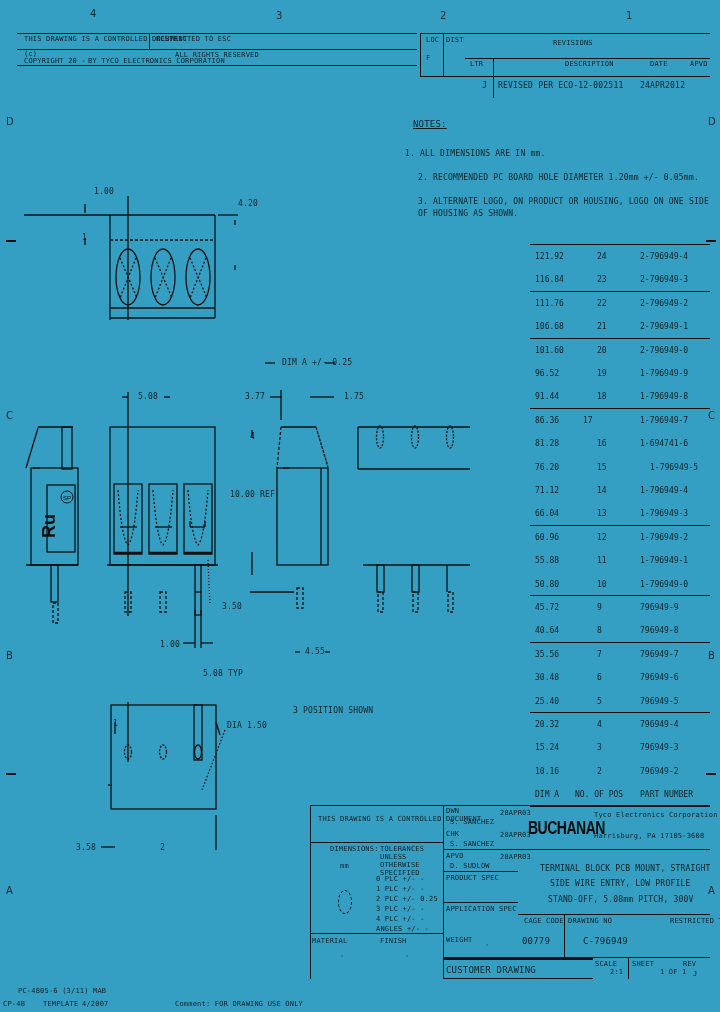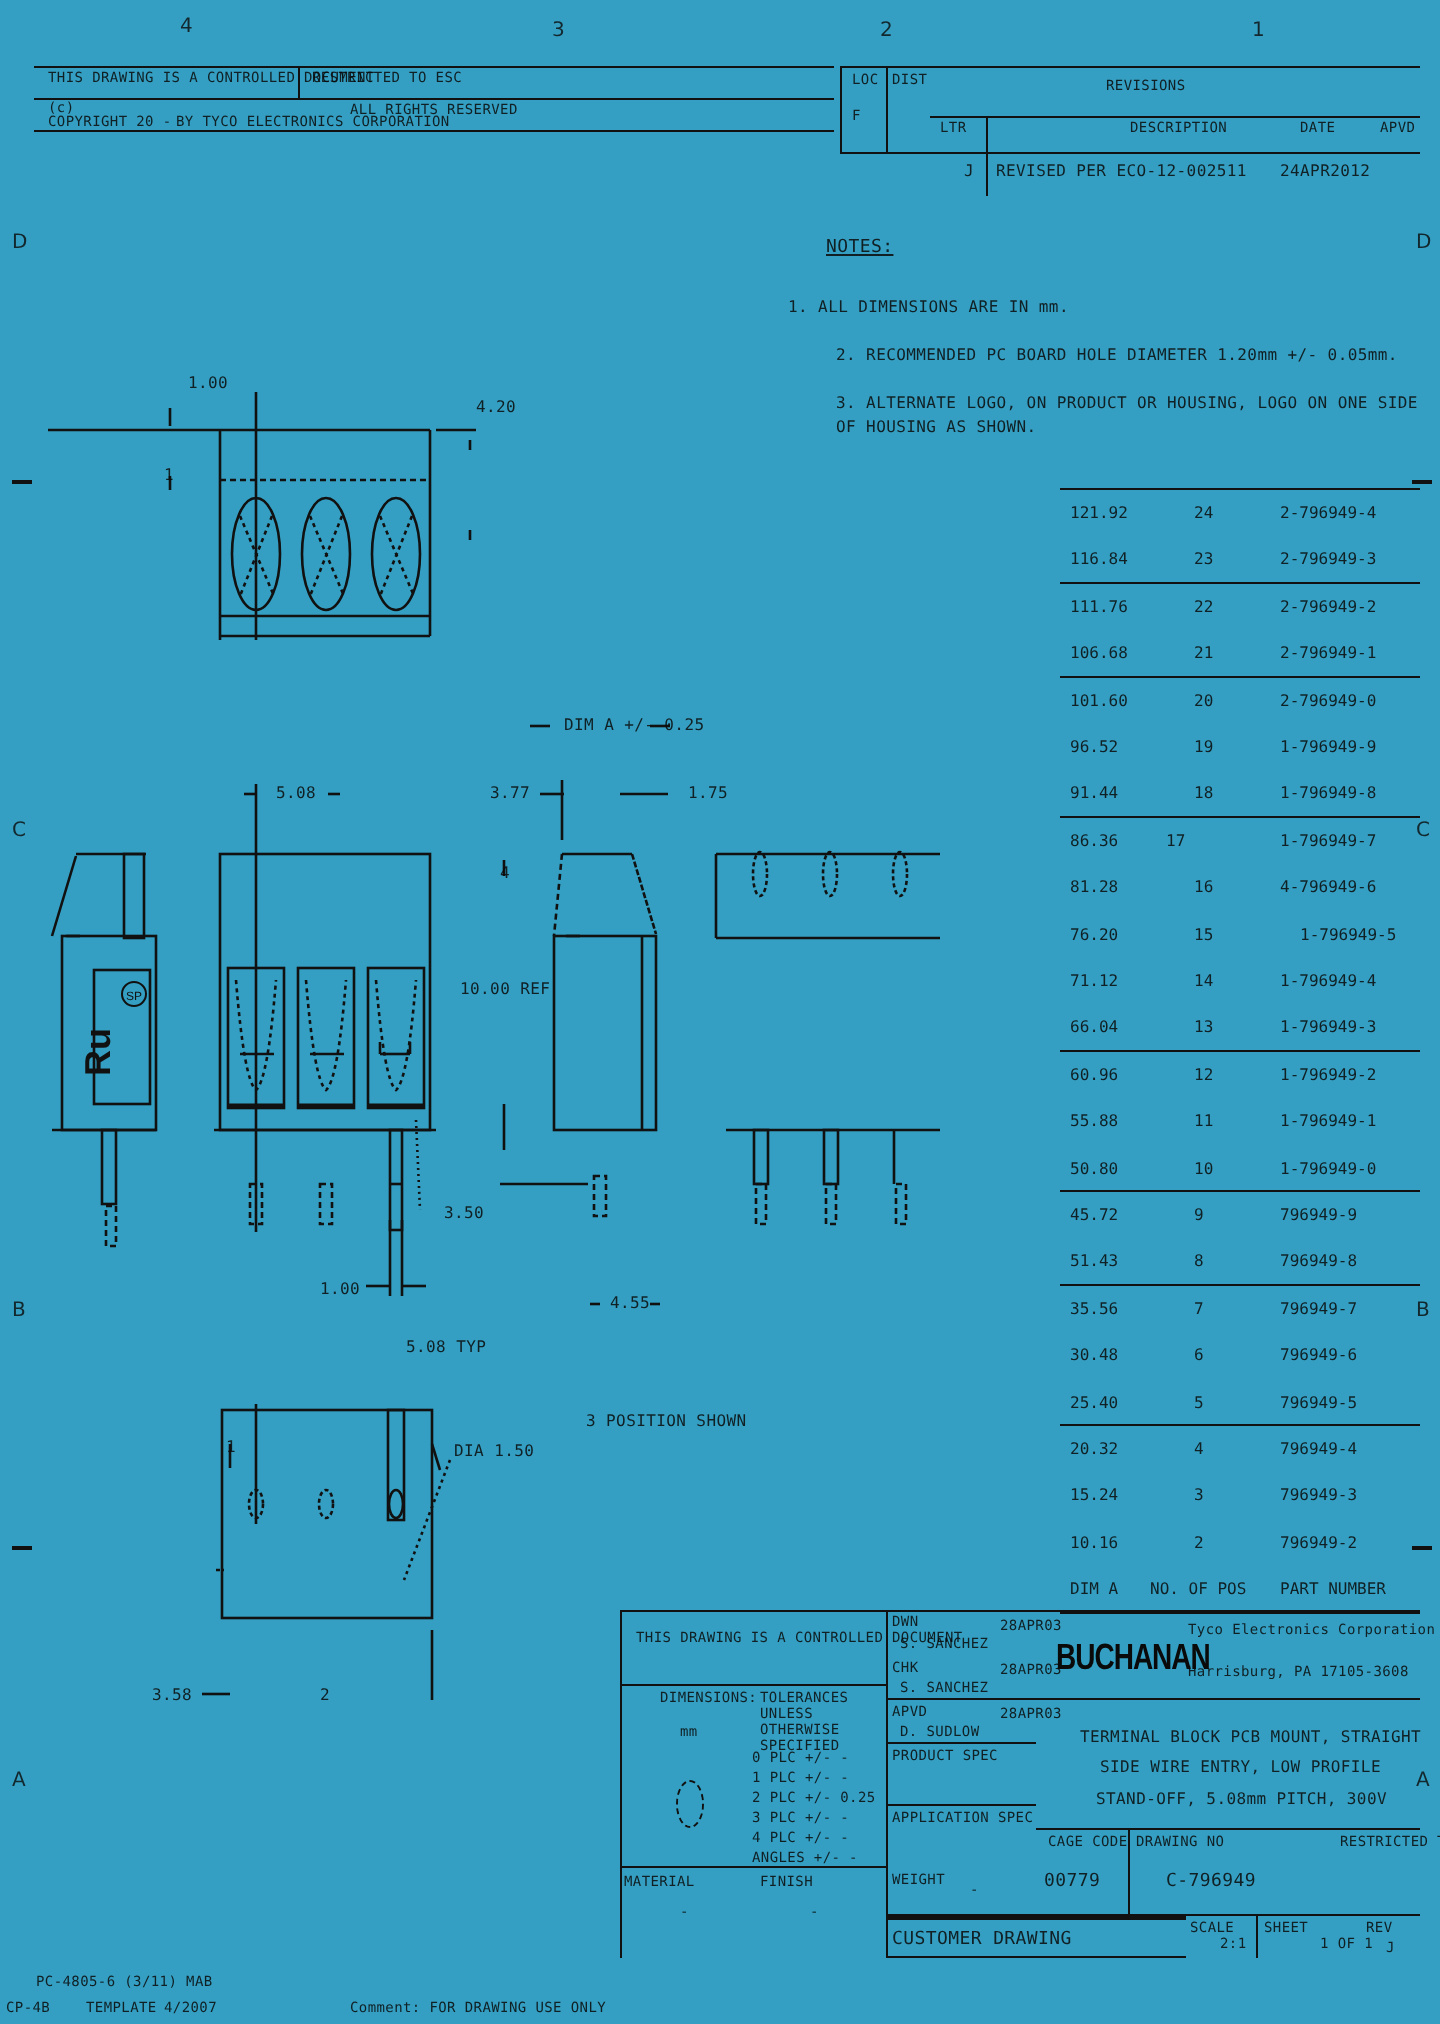--- a/index.html
+++ b/index.html
@@ -67,21 +67,21 @@
   <div class="t t7" style="left:565px;top:60px">DESCRIPTION</div>
   <div class="t t7" style="left:650px;top:60px">DATE</div>
   <div class="t t7" style="left:690px;top:60px">APVD</div>
   <div class="t" style="left:482px;top:81px">J</div>
   <div class="t" style="left:498px;top:81px">REVISED PER ECO-12-002511</div>
   <div class="t" style="left:640px;top:81px">24APR2012</div>
 </div>
 
 <div>
   <div class="t t9 notes-title" style="left:413px;top:119px">NOTES:</div>
-  <div class="t" style="left:394px;top:149px">1. ALL DIMENSIONS ARE IN mm.</div>
+  <div class="t" style="left:405px;top:149px">1. ALL DIMENSIONS ARE IN mm.</div>
   <div class="t" style="left:418px;top:173px">2. RECOMMENDED PC BOARD HOLE DIAMETER 1.20mm +/- 0.05mm.</div>
   <div class="t" style="left:418px;top:197px">3. ALTERNATE LOGO, ON PRODUCT OR HOUSING, LOGO ON ONE SIDE</div>
   <div class="t" style="left:418px;top:209px">   OF HOUSING AS SHOWN.</div>
 </div>
 
 <div id="part-table">
   <div class="hl" style="left:530px;top:244px;width:180px"></div>
   <div class="hl" style="left:530px;top:291px;width:180px"></div>
   <div class="hl" style="left:530px;top:338px;width:180px"></div>
   <div class="hl" style="left:530px;top:408px;width:180px"></div>
@@ -126,21 +126,21 @@
       <span style="left: 105px;">1-796949-8</span>
     </div>
     <div class="tbl-row" style="top: 408.8px;">
       <span style="left: 0px; text-align: center;">86.36</span>
       <span style="left: 48px;">17</span>
       <span style="left: 105px;">1-796949-7</span>
     </div>
     <div class="tbl-row" style="top: 432.2px;">
       <span style="left: 0px;">81.28</span>
       <span style="left: 62px;">16</span>
-      <span style="left: 105px;">4-796949-6</span>
+      <span style="left: 105px;">1-694741-6</span>
     </div>
     <div class="tbl-row" style="top: 455.6px;">
       <span style="left: 0px;">76.20</span>
       <span style="left: 62px;">15</span>
       <span style="left: 105px; margin-left: 10px;">1-796949-5</span>
     </div>
     <div class="tbl-row" style="top: 479px;">
       <span style="left: 0px;">71.12</span>
       <span style="left: 62px;">14</span>
       <span style="left: 105px;">1-796949-4</span>
@@ -164,21 +164,21 @@
       <span style="left: 0px;">50.80</span>
       <span style="left: 62px;">10</span>
       <span style="left: 105px; text-align: right;">1-796949-0</span>
     </div>
     <div class="tbl-row" style="top: 596px;">
       <span style="left: 0px;">45.72</span>
       <span style="left: 62px;">9</span>
       <span style="left: 105px;">796949-9</span>
     </div>
     <div class="tbl-row" style="top: 619.4px;">
-      <span style="left: 0px;">51.43</span>
+      <span style="left: 0px;">40.64</span>
       <span style="left: 62px;">8</span>
       <span style="left: 105px;">796949-8</span>
     </div>
     <div class="tbl-row" style="top: 642.8px;">
       <span style="left: 0px;">35.56</span>
       <span style="left: 62px;">7</span>
       <span style="left: 105px;">796949-7</span>
     </div>
     <div class="tbl-row" style="top: 666.2px;">
       <span style="left: 0px;">30.48</span>

